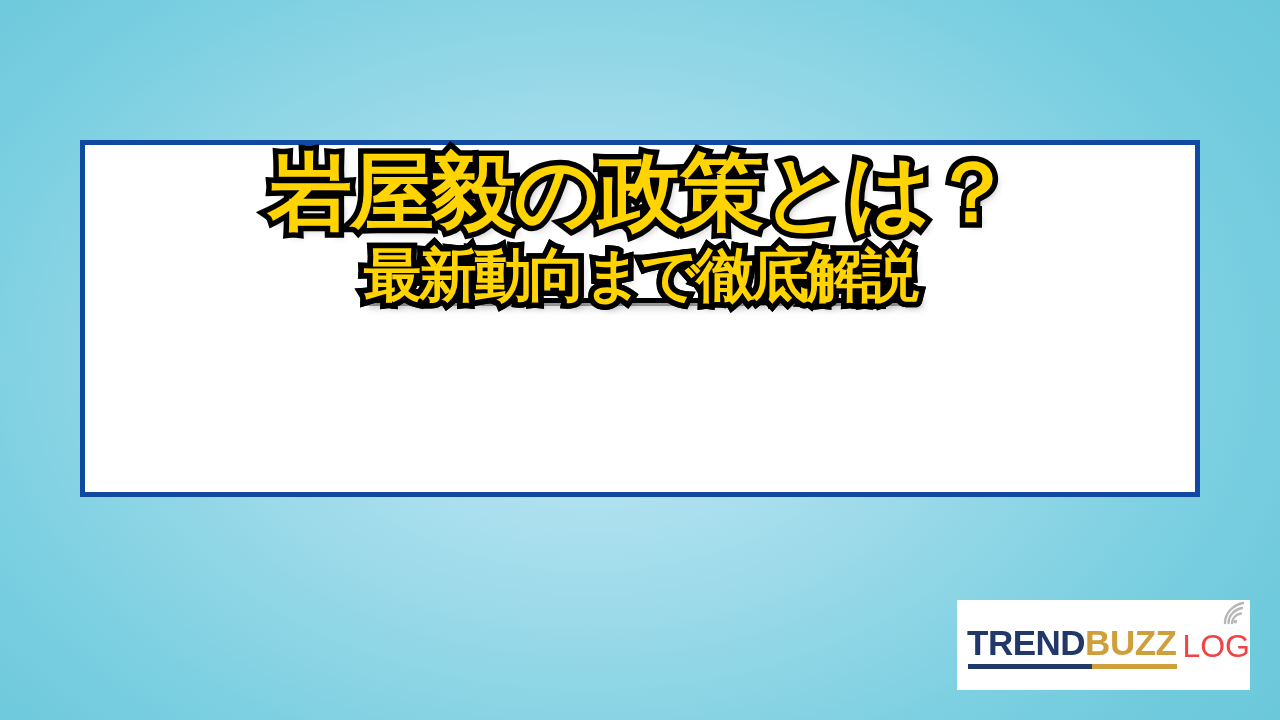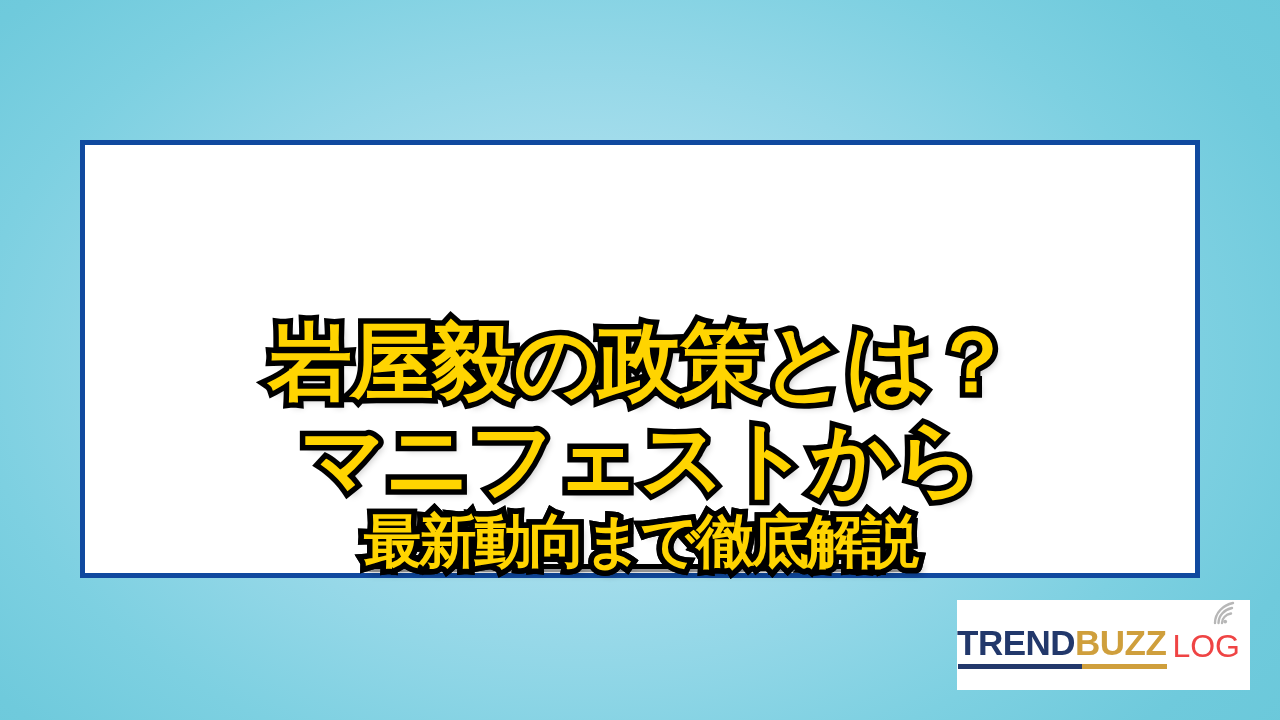--- a/index.html
+++ b/index.html
@@ -29,28 +29,28 @@
         #6ac8da 100%);
     overflow: hidden;
   }
 
   
   #title-card {
     position: absolute;
     left: 80px;
     top: 140px;
     width: 1120px;
-    height: 438px;
+    height: 357px;
     background: #ffffff;
     border: 5px solid #10499f;
     box-sizing: border-box;
     display: flex;
     flex-direction: column;
     align-items: center;
-    justify-content: flex-end;
+    justify-content: flex-start;
   }
 
   
   #headline {
     display: flex;
     flex-direction: column;
     align-items: center;
     justify-content: center;
     gap: 6px;
     width: 100%;
@@ -81,21 +81,21 @@
   #logo-badge {
     position: absolute;
     left: 957px;
     top: 600px;
     width: 293px;
     height: 90px;
     background: #ffffff;
     box-sizing: border-box;
     display: flex;
     align-items: center;
-    justify-content: flex-start;
+    justify-content: flex-end;
   }
 
   #logo-inner {
     position: relative;
     display: flex;
     align-items: flex-end;
     justify-content: center;
     padding-bottom: 6px;
   }
 
@@ -155,21 +155,20 @@
 </style>
 </head>
 <body>
 
 <div id="thumbnail-canvas">
 
   <div id="title-card">
 
     <div id="headline">
       <div class="headline-line line-1">岩屋毅の政策とは？</div>
-      <div class="headline-line line-2">マニフェストから</div>
       <div class="headline-line line-3">最新動向まで徹底解説</div>
     </div>
 
   </div>
 
   <div id="logo-badge">
     <div id="logo-inner">
 
       <span id="logo-wordmark">
         <span class="logo-word" id="logo-trend">TREND</span><span class="logo-word" id="logo-buzz">BUZZ</span>

